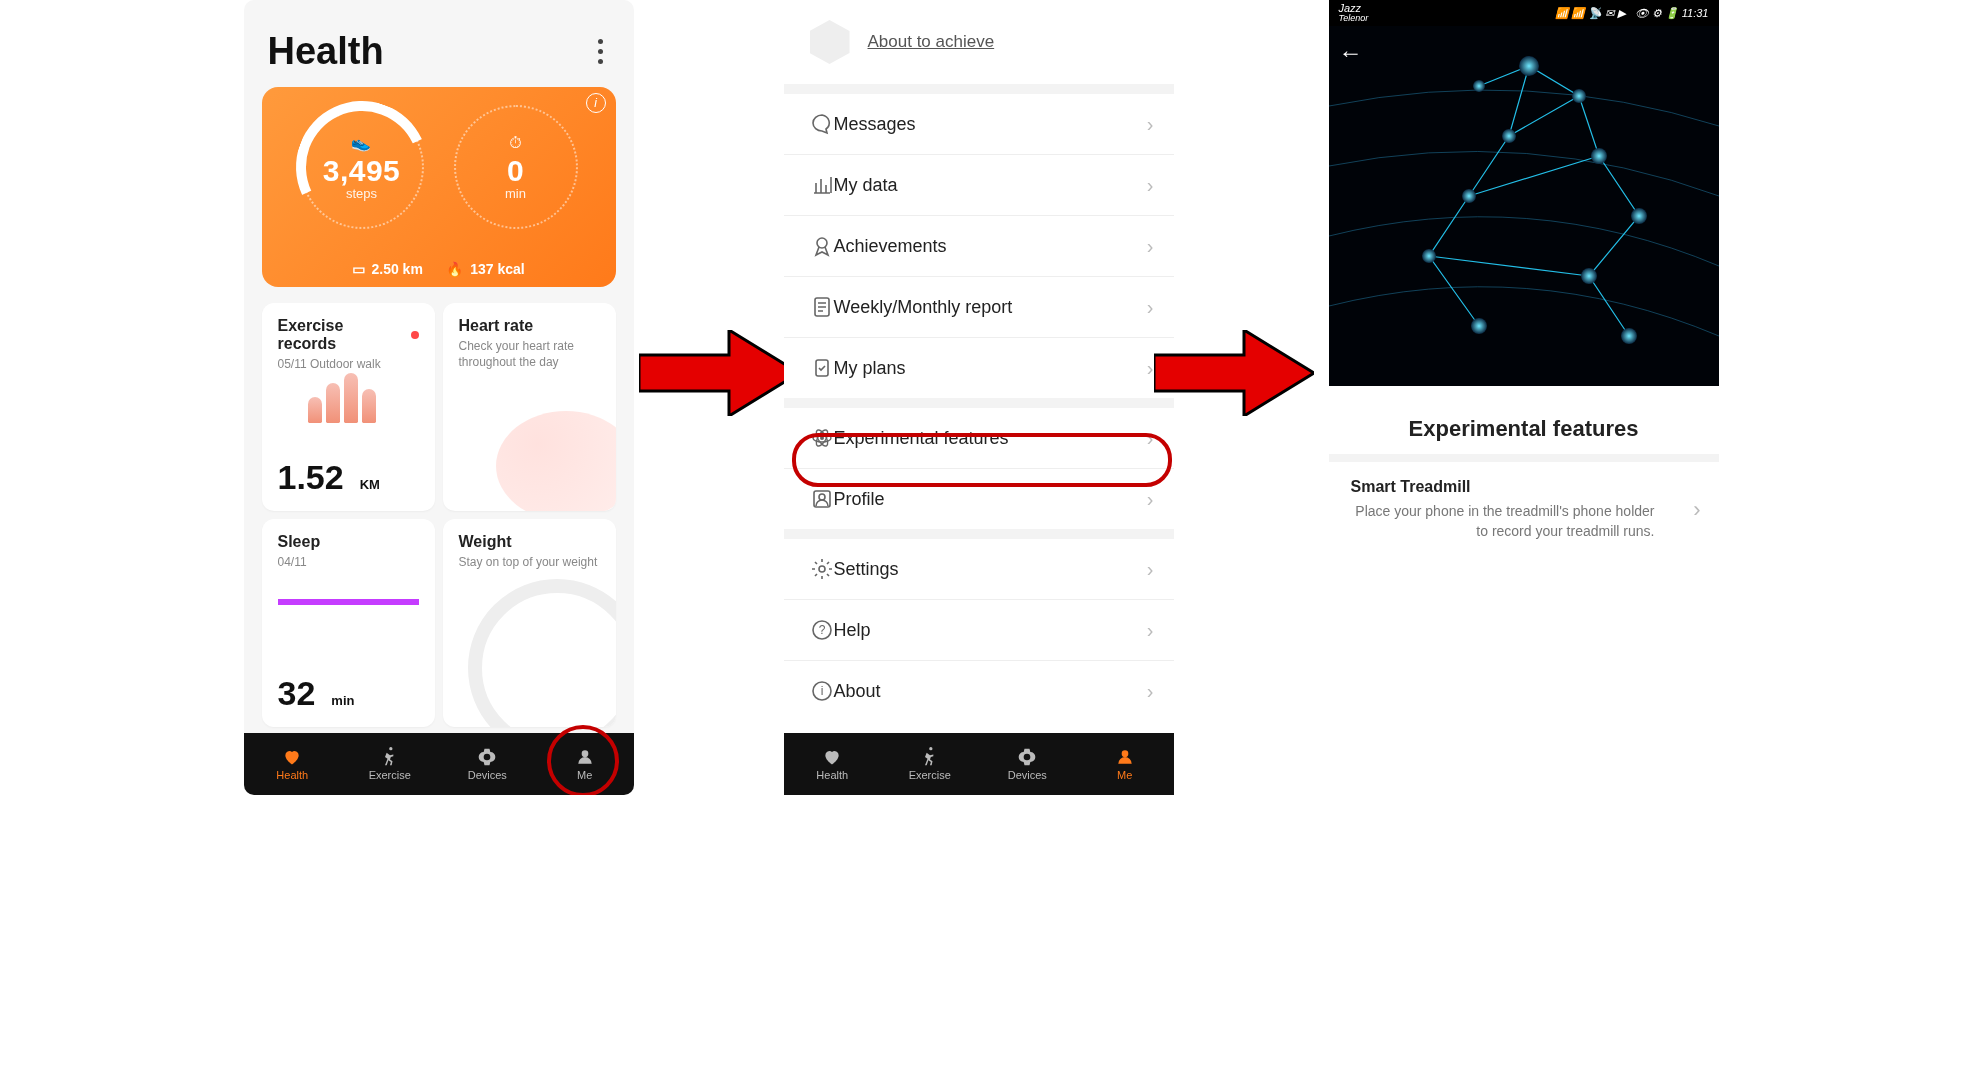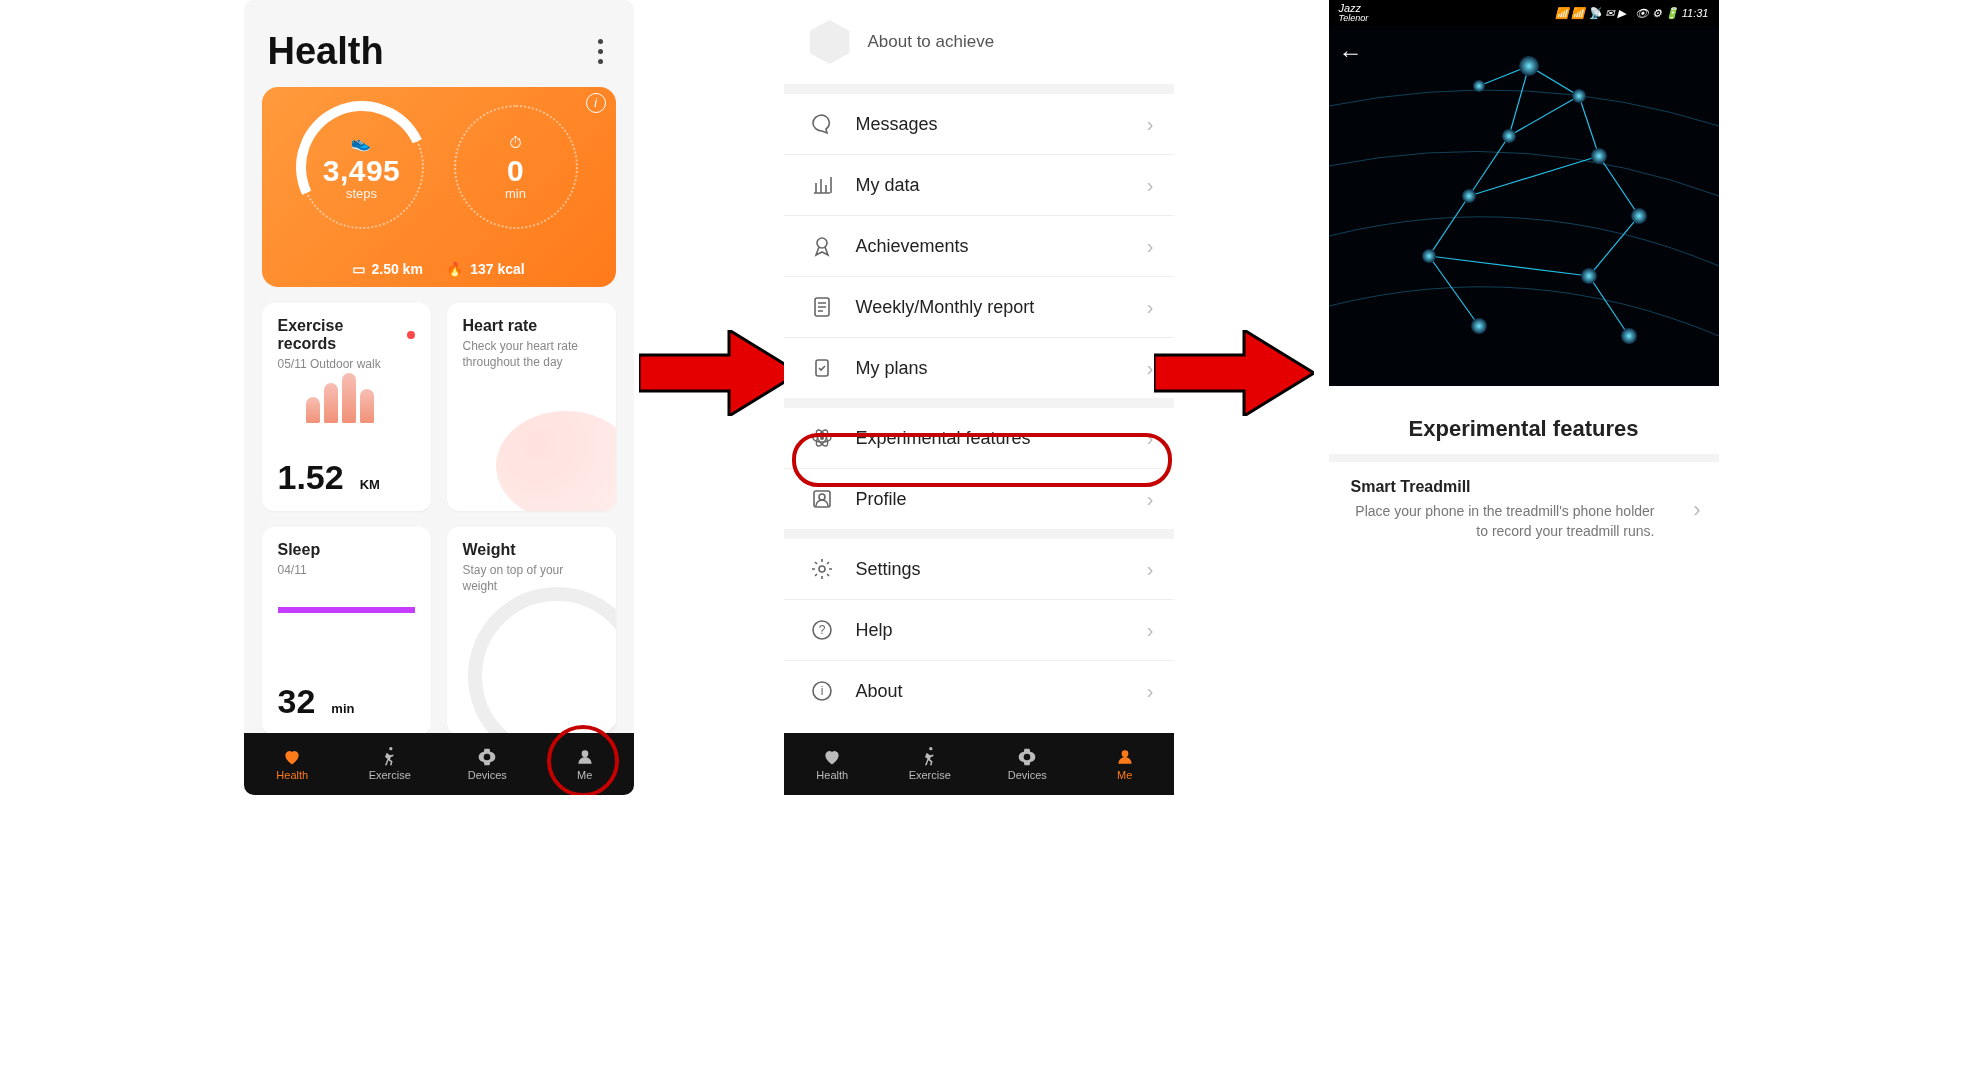--- a/index.html
+++ b/index.html
@@ -15,21 +15,21 @@
   .hero{margin:10px 18px 0 18px;height:200px;border-radius:16px;background:linear-gradient(135deg,#ff9a3c,#ff7a1a);position:relative;color:#fff;}
   .hero-info{position:absolute;top:6px;right:10px;width:18px;height:18px;border:1.5px solid #fff;border-radius:50%;font-size:12px;text-align:center;line-height:18px;font-style:italic;}
   .rings{display:flex;justify-content:center;gap:30px;padding-top:18px;}
   .ring{width:120px;height:120px;border-radius:50%;border:2px dotted rgba(255,255,255,.5);display:flex;flex-direction:column;align-items:center;justify-content:center;position:relative;}
   .ring .big{font-size:30px;font-weight:800;letter-spacing:.5px;}
   .ring .lbl{font-size:13px;opacity:.9;margin-top:-2px;}
   .ring .shoe{font-size:16px;margin-bottom:2px;}
   .ring-arc{position:absolute;inset:-6px;border:10px solid transparent;border-top-color:#fff;border-right-color:#fff;border-radius:50%;transform:rotate(-70deg);}
   .hero-bottom{position:absolute;left:0;right:0;bottom:10px;display:flex;justify-content:center;gap:24px;font-size:14px;font-weight:600;}
   .hero-bottom span{display:flex;align-items:center;gap:6px;}
-  .grid{display:grid;grid-template-columns:1fr 1fr;gap:16px;padding:16px 18px;}
+  .grid{display:grid;grid-template-columns:1fr 1fr;gap:8px;padding:16px 18px;}
   .card{background:#fff;border-radius:12px;padding:14px 16px;height:180px;position:relative;overflow:hidden;box-shadow:0 1px 2px rgba(0,0,0,.04);}
   .card h3{margin:0;font-size:16px;color:#222;display:flex;align-items:center;gap:6px;}
   .card .sub{font-size:12px;color:#888;margin-top:4px;line-height:1.3;}
   .card .bignum{font-size:34px;font-weight:800;color:#111;position:absolute;left:16px;bottom:14px;}
   .card .bignum small{font-size:13px;font-weight:600;margin-left:4px;padding-left:12px;}
   .dot-red{width:8px;height:8px;border-radius:50%;background:#ff4848;display:inline-block;}
   .ex-art{position:absolute;left:50%;top:70px;transform:translateX(-50%);width:80px;height:50px;}
   .ex-art span{position:absolute;bottom:0;width:14px;border-radius:10px 10px 2px 2px;background:linear-gradient(#f7bfb4,#f19178);}
   .ex-art span:nth-child(1){left:0;height:26px;}
   .ex-art span:nth-child(2){left:18px;height:40px;}
@@ -42,23 +42,23 @@
   
   .nav{position:absolute;left:0;right:0;bottom:0;height:62px;background:#111;display:flex;}
   .nav .item{flex:1;display:flex;flex-direction:column;align-items:center;justify-content:center;color:#bbb;font-size:11px;gap:2px;}
   .nav .item.active{color:#ff7a1a;}
   .nav svg{width:20px;height:20px;}
   .me-circle{position:absolute;right:15px;bottom:-2px;width:64px;height:64px;border:4px solid #c40000;border-radius:50%;pointer-events:none;}
   
   .phone2{position:absolute;left:540px;top:0;width:390px;height:795px;background:#fff;}
   .achieve{display:flex;align-items:center;gap:18px;padding:20px 26px;}
   .achieve .hex{width:40px;height:44px;background:#eee;clip-path:polygon(50% 0,100% 25%,100% 75%,50% 100%,0 75%,0 25%);} 
-  .achieve span{font-size:17px;color:#555;}
+  .achieve span{font-size:17px;color:#555;text-decoration:underline;}
   .sep{height:10px;background:#f3f3f3;}
-  .li{display:flex;align-items:center;gap:22px;padding:18px 26px;position:relative;}
+  .li{display:flex;align-items:center;padding:18px 26px;position:relative;}
   .li + .li{border-top:1px solid #eee;}
   .li .ic{width:24px;height:24px;color:#666;flex-shrink:0;}
   .li .txt{font-size:18px;color:#222;}
   .li .chev{position:absolute;right:20px;color:#bbb;font-size:20px;}
   .highlight{position:absolute;left:548px;top:433px;width:372px;height:46px;border:4px solid #c40000;border-radius:26px;pointer-events:none;}
   
   .arrow{position:absolute;top:330px;width:160px;height:86px;}
   .arrow svg{width:100%;height:100%;}
   .arrow1{left:395px;}
   .arrow2{left:910px;}

